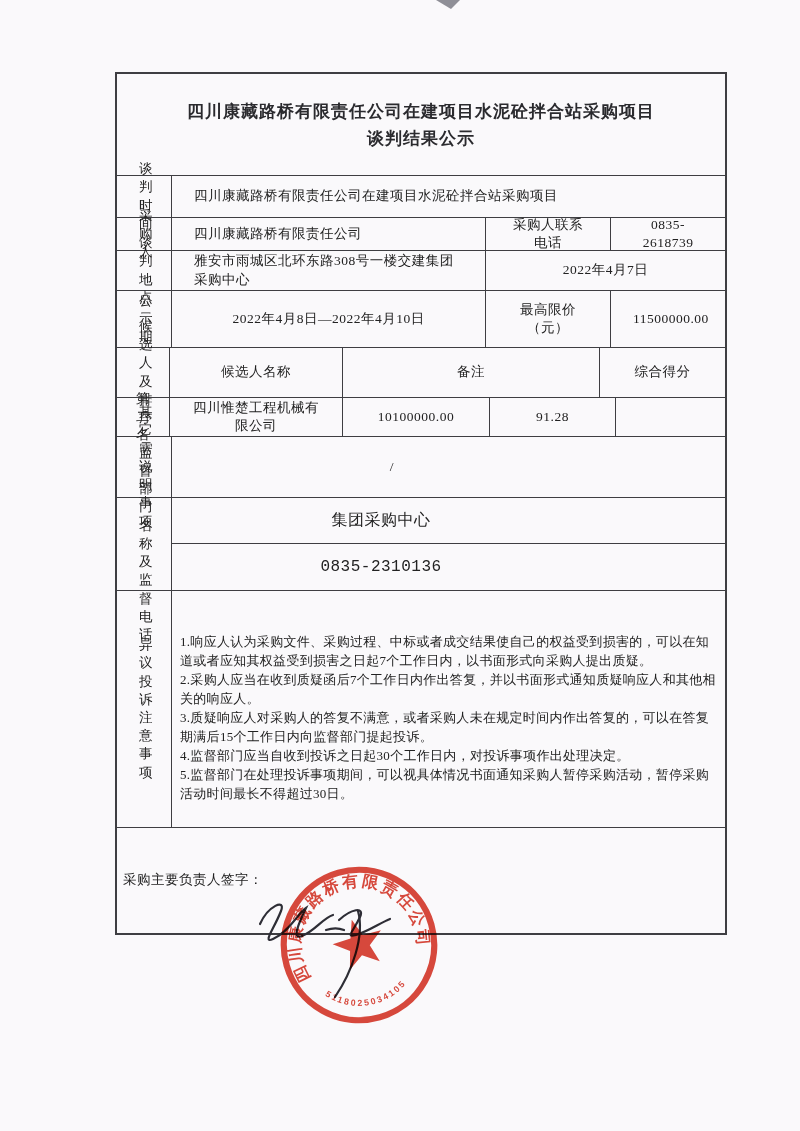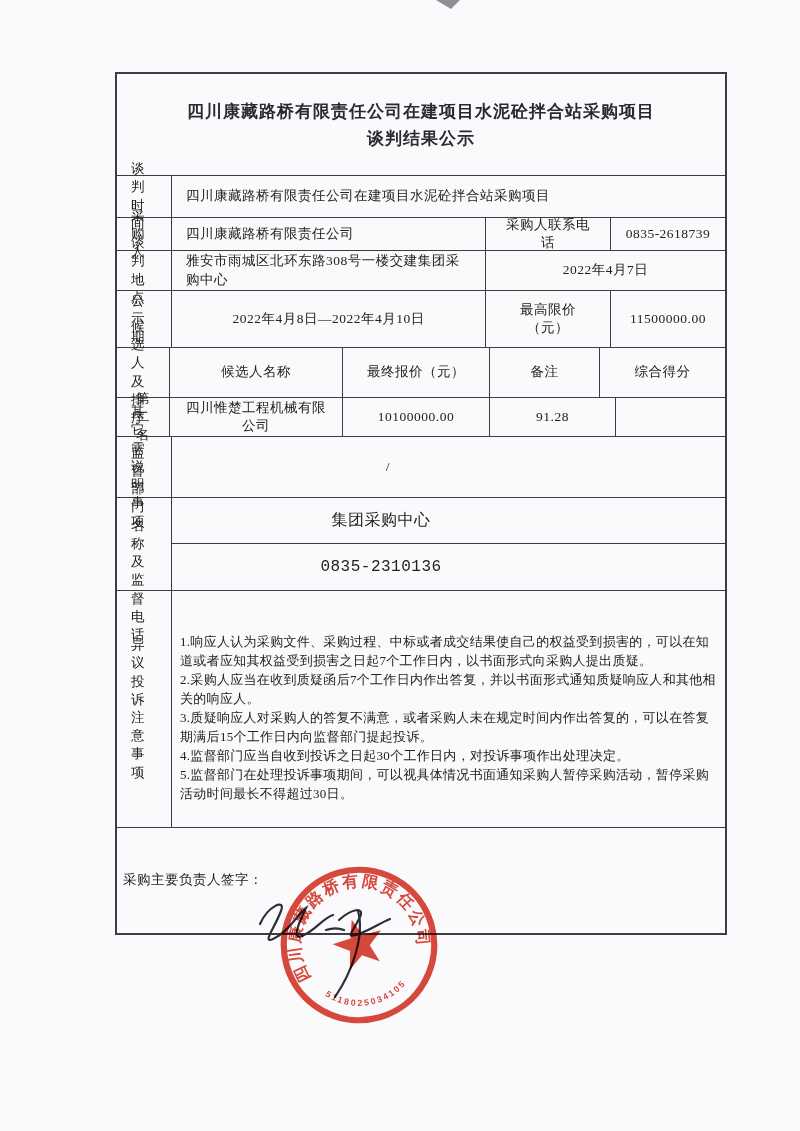--- a/index.html
+++ b/index.html
@@ -14,21 +14,21 @@
     border-top:9px solid #8f8f97;
   }
   .doc{
     position:absolute;left:115px;top:72px;width:612px;
     border:2px solid #3e3e42;box-sizing:border-box;background:transparent;
   }
   .row{display:flex;box-sizing:border-box;border-top:1px solid #3e3e42;}
   .row.first{border-top:none;}
   .cell{
     border-left:1px solid #3e3e42;box-sizing:border-box;
-    display:flex;align-items:center;padding:2px 14px;
+    display:flex;align-items:center;padding:2px 22px;
     font-size:13.5px;line-height:1.35;letter-spacing:.5px;
   }
   .cell.cfirst{border-left:none;}
   .center{justify-content:center;text-align:center;}
   .w-lab{width:54px;flex:none;}
   .w-main{width:314px;flex:none;}
   .w-l2{width:125px;flex:none;}
   .w-v2{flex:1;}
   .k-rank{width:52px;flex:none;}
   .k-name{width:173px;flex:none;}
@@ -89,21 +89,20 @@
   <div class="row" style="height:57px">
     <div class="cell cfirst w-lab">公示期</div>
     <div class="cell w-main center">2022年4月8日—2022年4月10日</div>
     <div class="cell w-l2 center">最高限价（元）</div>
     <div class="cell w-v2 center">11500000.00</div>
   </div>
 
   <div class="row" style="height:50px">
     <div class="cell cfirst k-rank">候选人及排序</div>
     <div class="cell k-name center">候选人名称</div>
-    <div class="cell k-price center">最终报价（元）</div>
     <div class="cell k-note center">备注</div>
     <div class="cell k-score center">综合得分</div>
   </div>
 
 
   <div class="row" style="height:39px">
     <div class="cell cfirst k-rank center">第二名</div>
     <div class="cell k-name center">四川惟楚工程机械有限公司</div>
     <div class="cell k-price center">10100000.00</div>
     <div class="cell k-score center">91.28</div>

